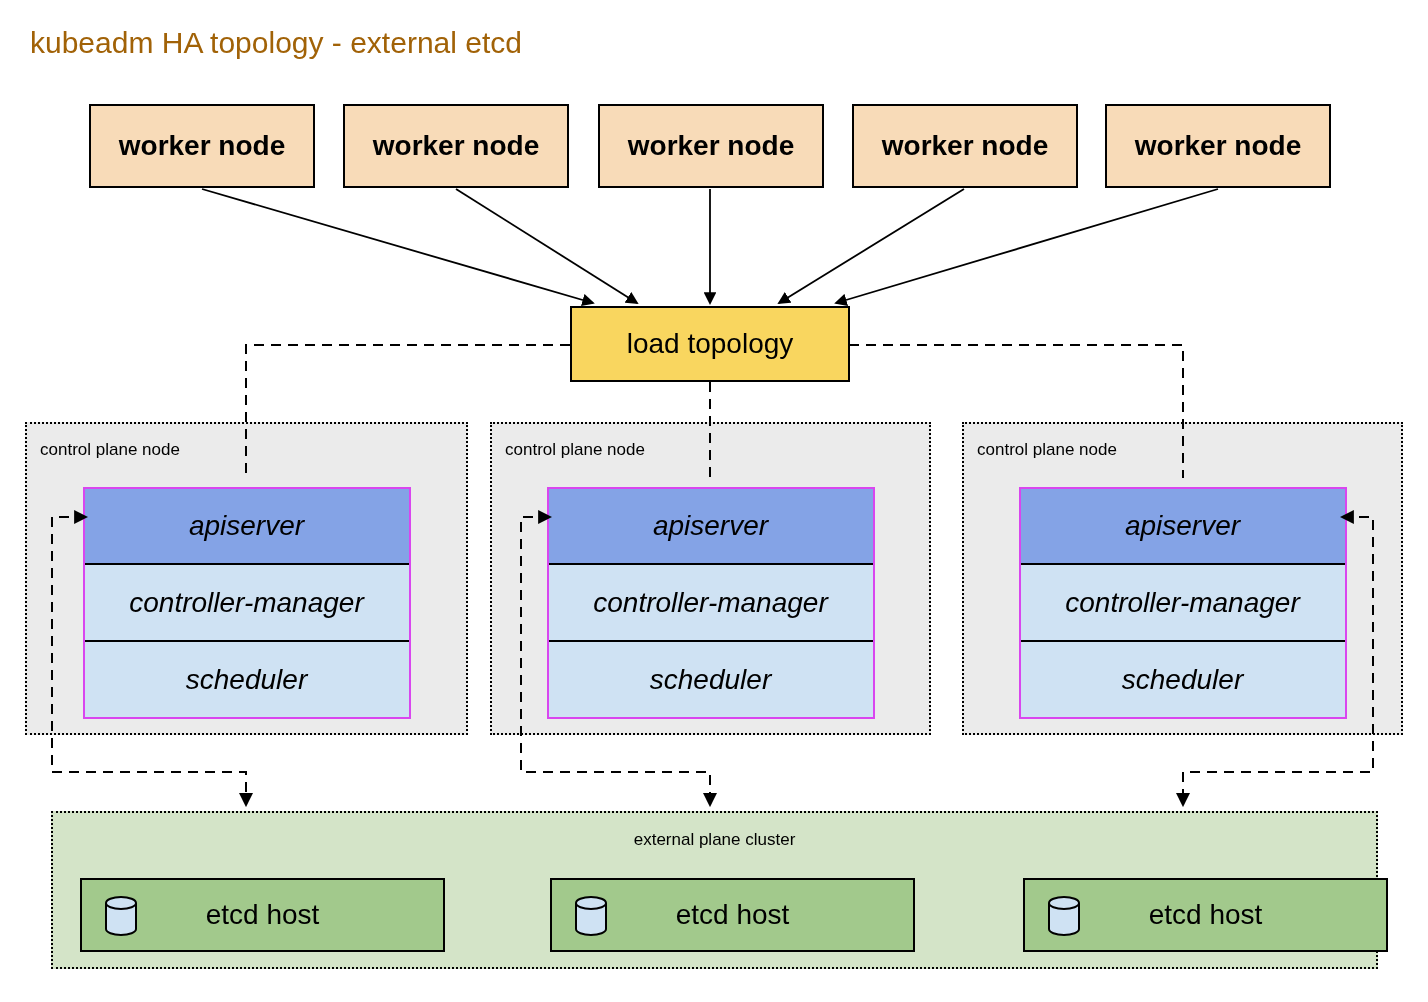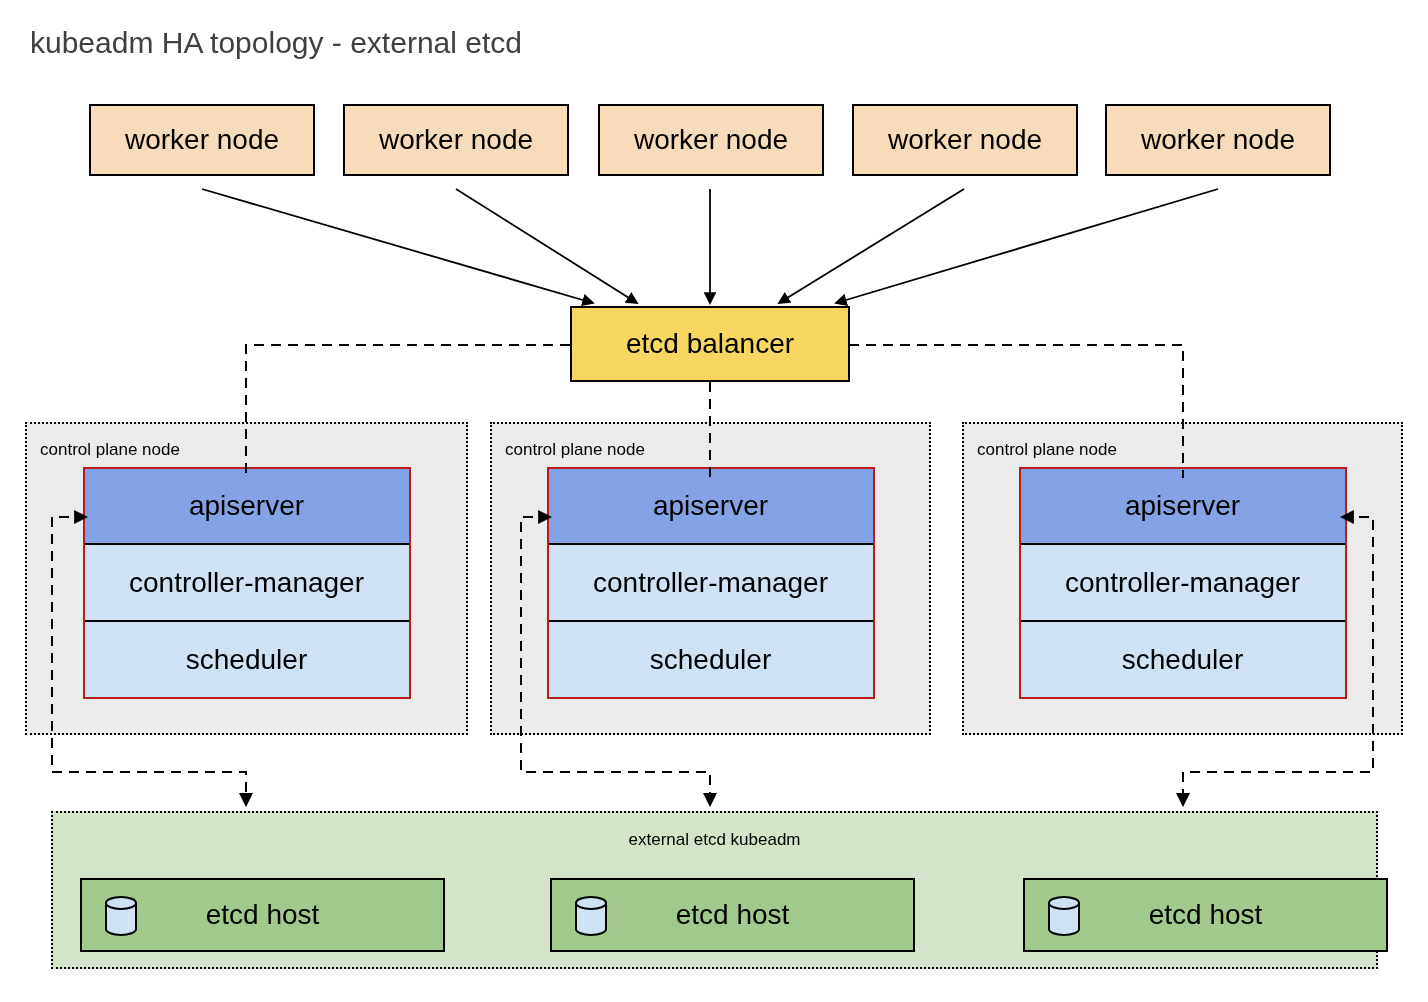--- a/index.html
+++ b/index.html
@@ -1,42 +1,43 @@
 <!DOCTYPE html>
 <html style="--worker-fill: #f8dbb8; --load-balancer-fill: #f9d65f; --control-plane-bg: #ebebeb; --apiserver-fill: #84a3e6; --component-fill: #cfe2f3; --etcd-cluster-bg: #d4e4c8; --etcd-host-fill: #a2c98c; --cylinder-fill: #cfe2f3; --line-color: #000000;"><head>
 <meta charset="utf-8">
 <style>
   html,body { margin:0; padding:0; background:#fff; }
   #canvas {
     position:relative; width:1428px; height:1002px; background:#fff;
     font-family:"Liberation Sans", sans-serif; color:#000; overflow:hidden;
   }
   .title {
-    position:absolute; left:30px; top:26px; font-size:30px; color:#404040;
+    position:absolute; left:30px; top:26px; font-size:30px; color:#a16207;
     white-space:nowrap;
   }
   .box {
     position:absolute; box-sizing:border-box; border:2px solid #000;
     display:flex; align-items:center; justify-content:center;
     font-size:28px; white-space:nowrap;
   }
-  .worker { background:var(--worker-fill); width:226px; height:72px; top:104px; }
+  .worker { background:var(--worker-fill); width:226px; height:84px; top:104px;font-weight:bold; }
   #w1{left:89px;} #w2{left:343px;} #w3{left:598px;} #w4{left:852px;} #w5{left:1105px;}
   .lb { left:570px; top:306px; width:280px; height:76px; background:var(--load-balancer-fill); }
 
   .cp {
     position:absolute; top:422px; height:313px; box-sizing:border-box;
     background:var(--control-plane-bg); border:2.5px dotted #000;padding-left:33px;
   }
   #cp1{left:25px;width:443px;} #cp2{left:490px;width:441px;} #cp3{left:962px;width:441px;}
   .cp-label { position:absolute; left:13px; top:16px; font-size:17px; white-space:nowrap; }
   .stack {
-    position:absolute; left:50%; transform:translateX(-50%); top:43px;
-    width:328px; box-sizing:border-box; border:2px solid #b91c1c;
+    position:absolute; left:50%; transform:translateX(-50%); top:63px;
+    width:328px; box-sizing:border-box; border:2px solid #d946ef;
     background:var(--component-fill);
+    font-style:italic;
   }
   .row {
     height:74px; display:flex; align-items:center; justify-content:center;
     font-size:28px;
   }
   .row + .row { border-top:2px solid #000; height:75px;text-align:center; }
   .row.apiserver { background:var(--apiserver-fill); }
 
   .etcd-cluster {
     position:absolute; left:51px; top:811px; width:1327px; height:158px;
@@ -61,21 +62,21 @@
 <div id="canvas">
 
   <div class="title">kubeadm HA topology - external etcd</div>
 
   <div class="box worker" id="w1">worker node</div>
   <div class="box worker" id="w2">worker node</div>
   <div class="box worker" id="w3">worker node</div>
   <div class="box worker" id="w4">worker node</div>
   <div class="box worker" id="w5">worker node</div>
 
-  <div class="box lb">etcd balancer</div>
+  <div class="box lb">load topology</div>
 
   <div class="cp" id="cp1">
     <div class="cp-label">control plane node</div>
     <div class="stack">
       <div class="row apiserver">apiserver</div>
       <div class="row">controller-manager</div>
       <div class="row">scheduler</div>
     </div>
   </div>
 
@@ -91,21 +92,21 @@
   <div class="cp" id="cp3">
     <div class="cp-label">control plane node</div>
     <div class="stack">
       <div class="row apiserver">apiserver</div>
       <div class="row">controller-manager</div>
       <div class="row">scheduler</div>
     </div>
   </div>
 
   <div class="etcd-cluster">
-    <div class="etcd-label">external etcd kubeadm</div>
+    <div class="etcd-label">external plane cluster</div>
 
     <div class="host" id="h1">
       <svg class="cyl" viewBox="0 0 34 42">
         <path d="M2 8 L2 34 A15 6 0 0 0 32 34 L32 8" fill="var(--cylinder-fill)" stroke="#000" stroke-width="2"></path>
         <ellipse cx="17" cy="8" rx="15" ry="6" fill="var(--cylinder-fill)" stroke="#000" stroke-width="2"></ellipse>
       </svg>
       <span>etcd host</span>
     </div>
 
     <div class="host" id="h2">

